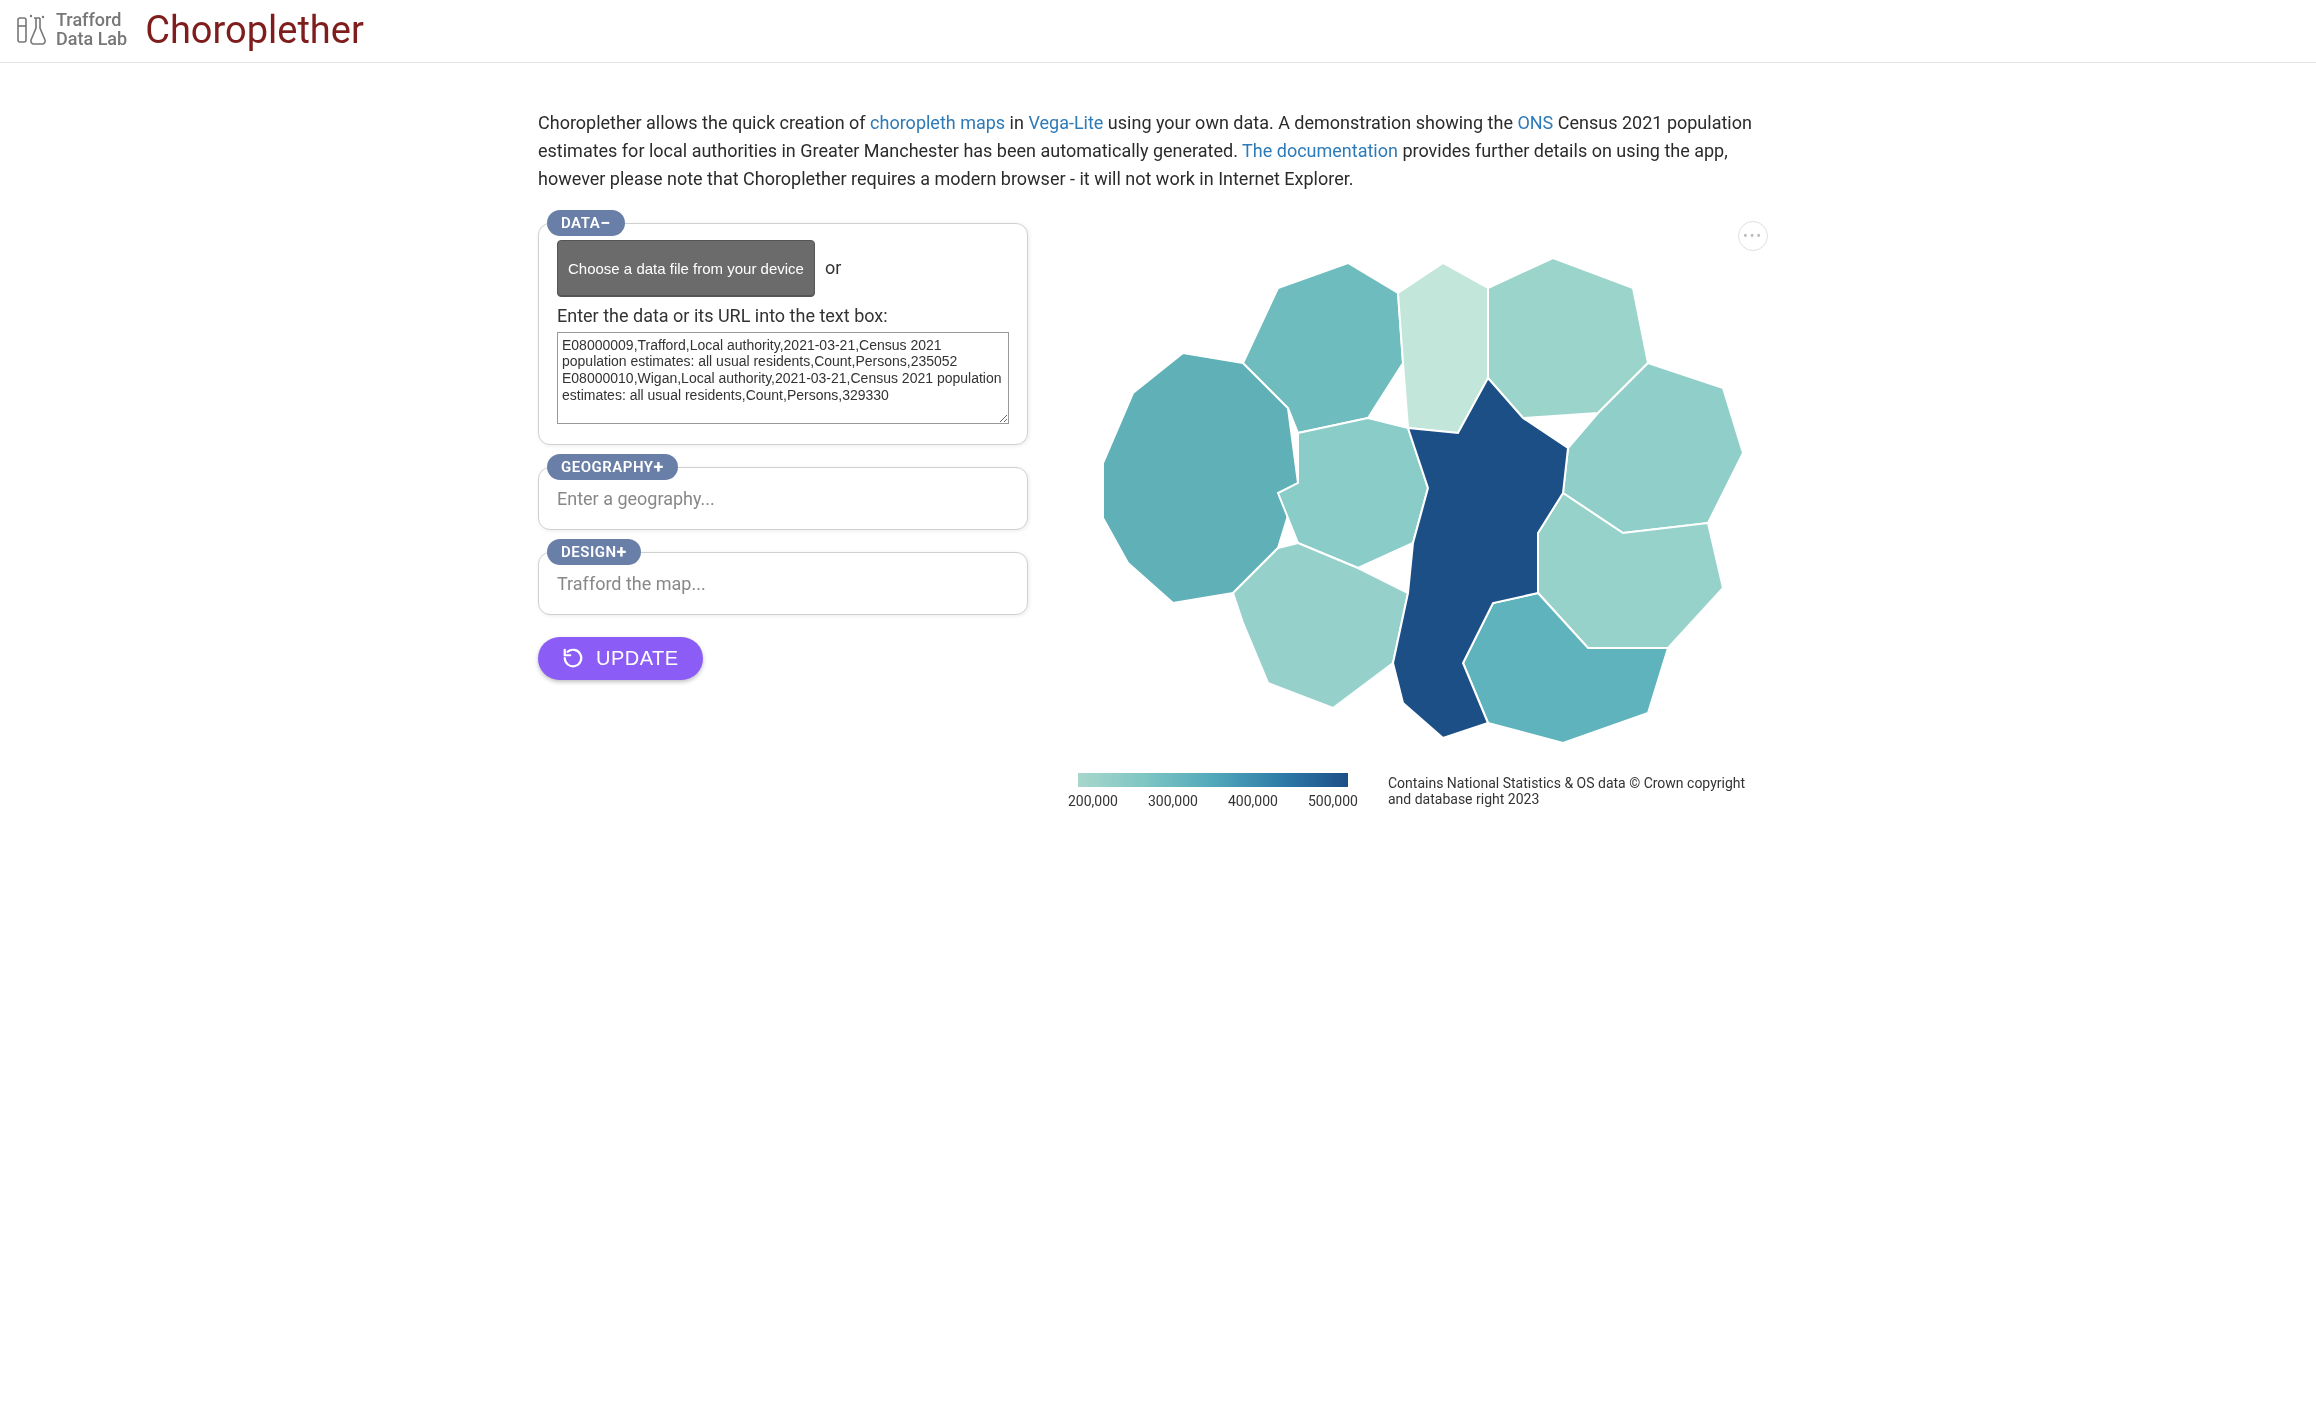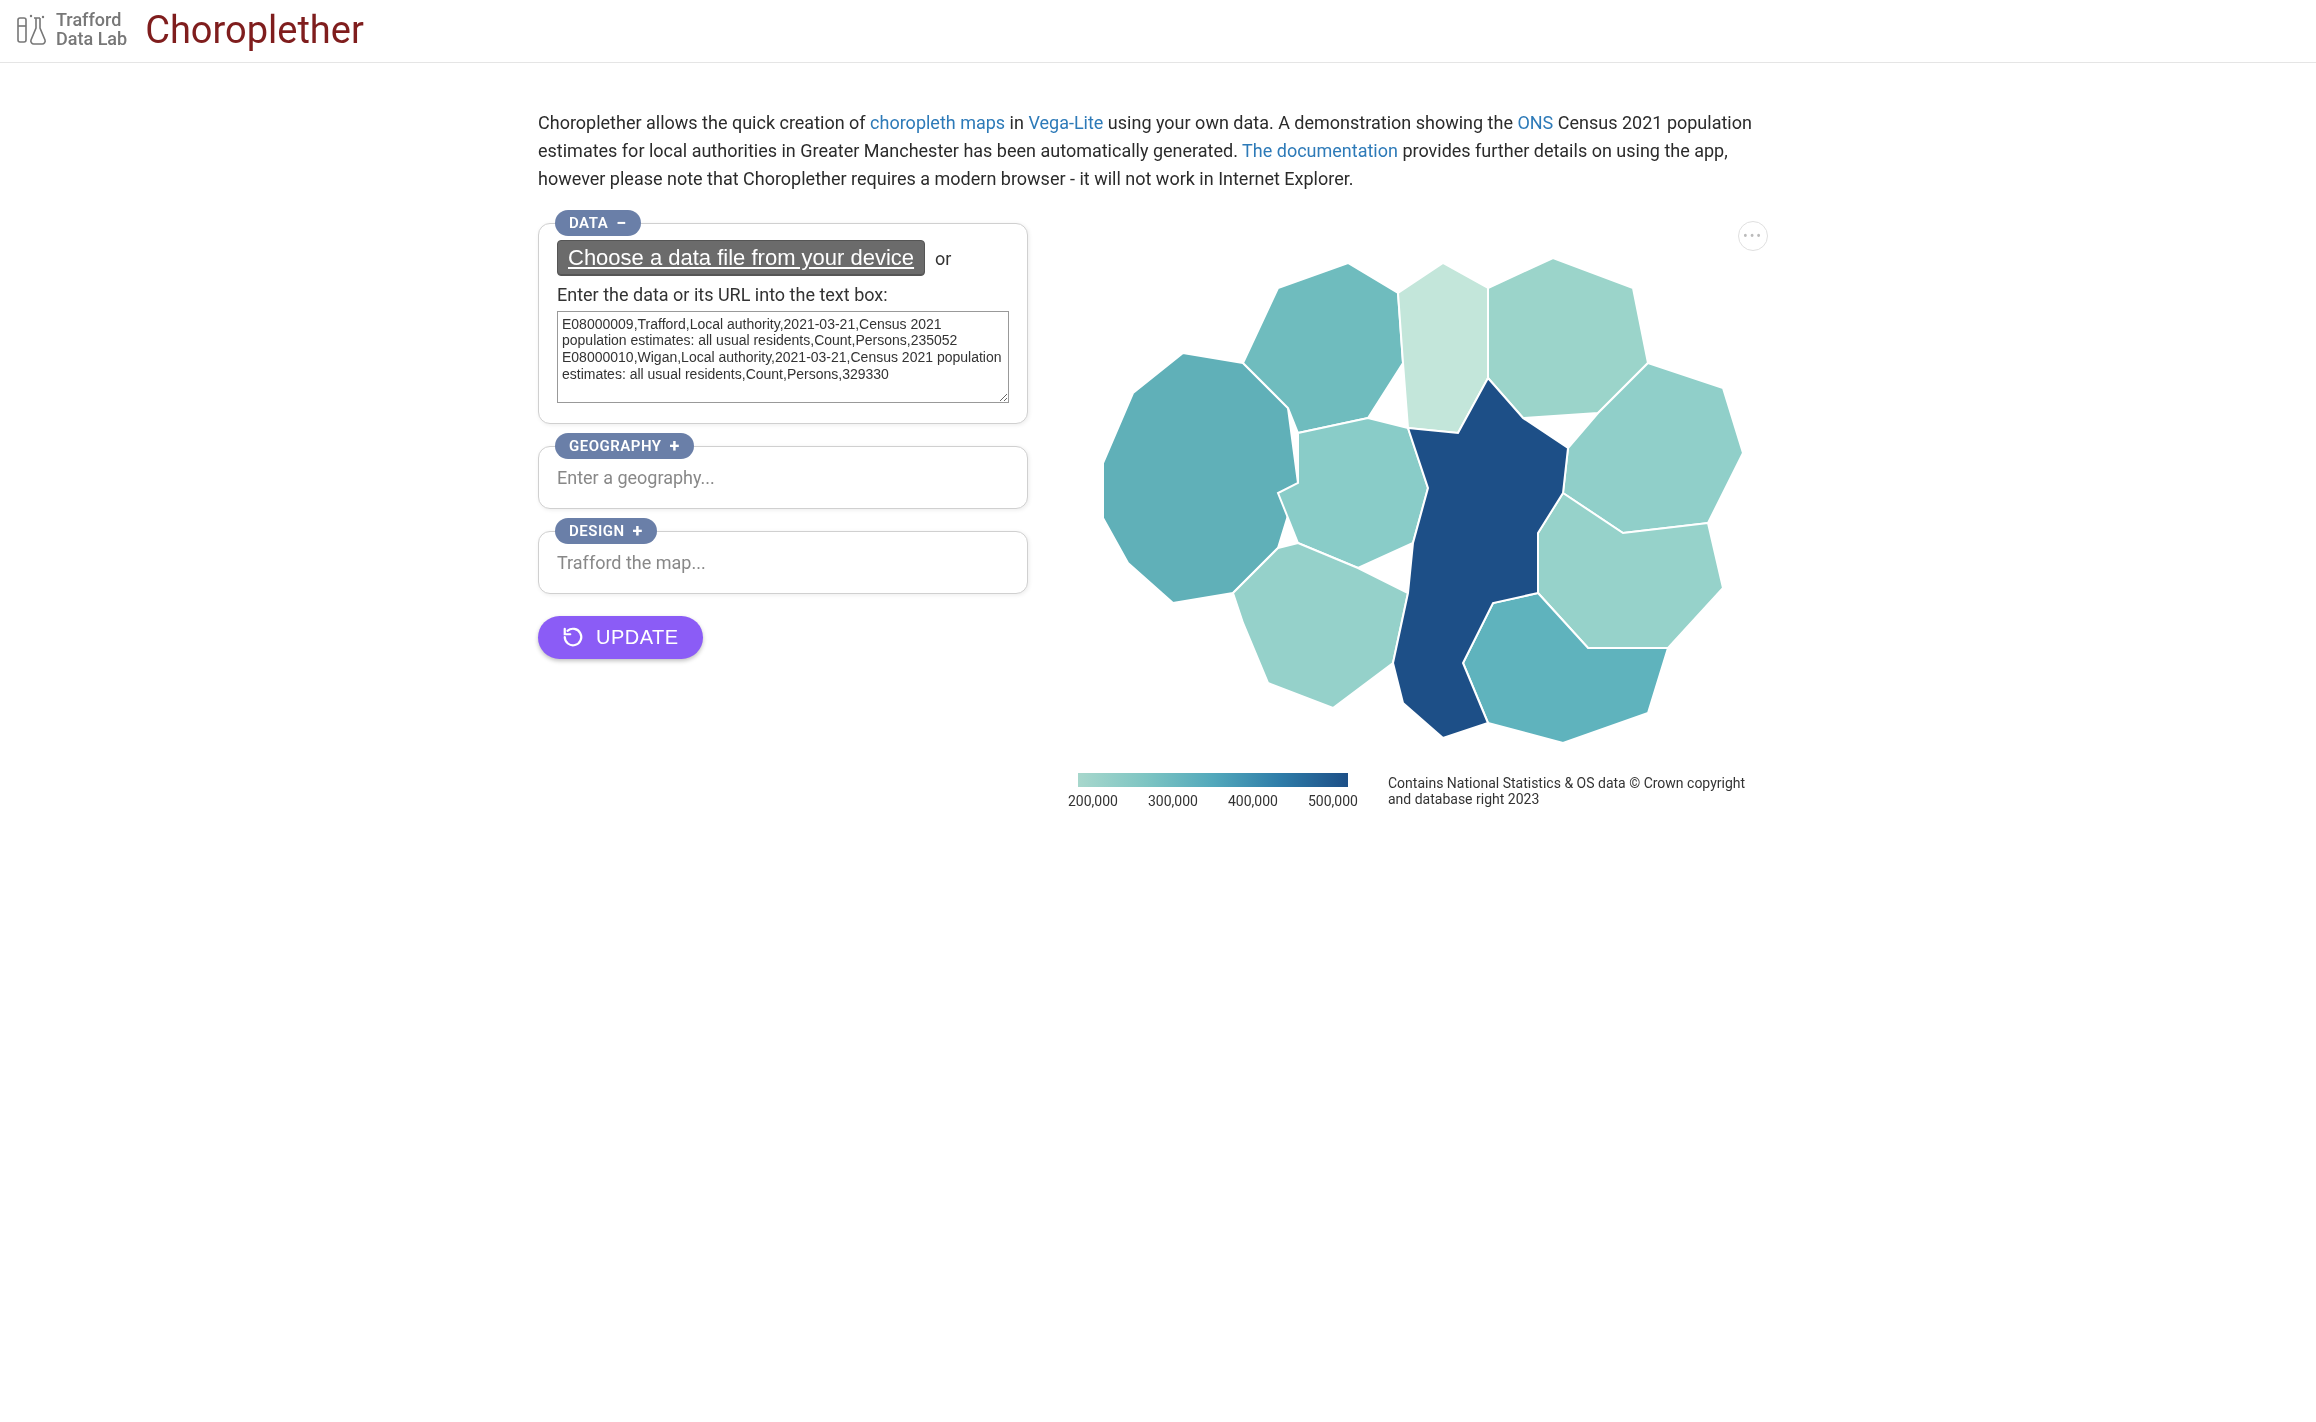--- a/index.html
+++ b/index.html
@@ -61,49 +61,47 @@
     border-radius: 12px;
     padding: 16px 18px;
     margin-bottom: 22px;
     position: relative;
     box-shadow: 1px 1px 4px rgba(0,0,0,0.08);
     background: #fff;
   }
   .panel-tab {
     position: absolute;
     top: -14px;
-    left: 16px;
+    left: 8px;
     background: #6a7fa8;
     color: #fff;
     font-size: 15px;
     font-weight: 600;
     letter-spacing: 0.5px;
     padding: 4px 14px;
     border-radius: 14px;
     display: inline-flex;
     align-items: center;
-    gap: 8px;
   }
   .panel-tab .toggle-icon {
     font-weight: 700;
     font-size: 18px;
     line-height: 1;
   }
   .panel p { margin: 8px 0 12px; font-size: 18px; color: #333; }
   .panel a { color: #2d7ab8; text-decoration: none; }
   .file-btn {
     background: #6b6b6b;
     color: #fff;
     border: 1px solid #555;
     border-radius: 4px;
-    padding: 4px 10px;
-    font-size: 22px;
+    padding: 19px 10px;
+    font-size: 15px;
     cursor: pointer;
     box-shadow: inset 0 -1px 0 rgba(0,0,0,0.2);
-    text-decoration: underline;
   }
   .or-text { font-size: 18px; margin-left: 6px; }
   .data-textarea {
     width: 100%;
     height: 92px;
     font-family: Arial, sans-serif;
     font-size: 14px;
     color: #333;
     border: 1px solid #999;
     padding: 4px;

